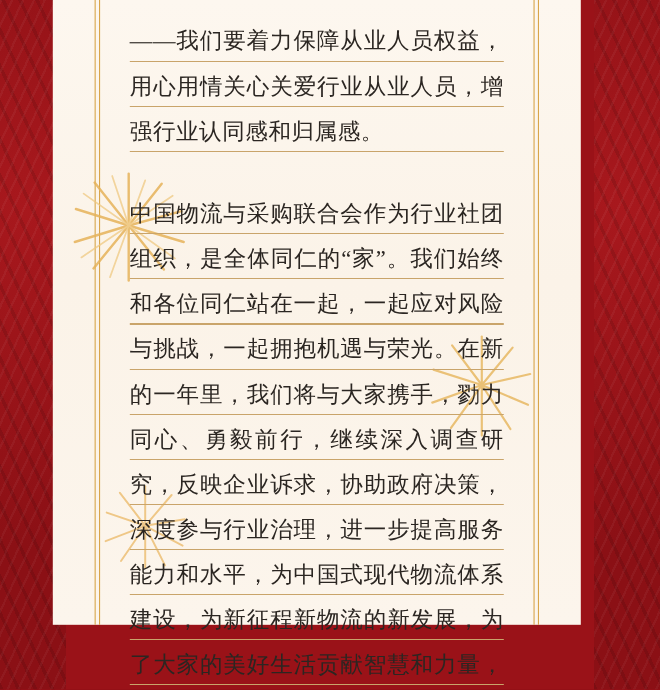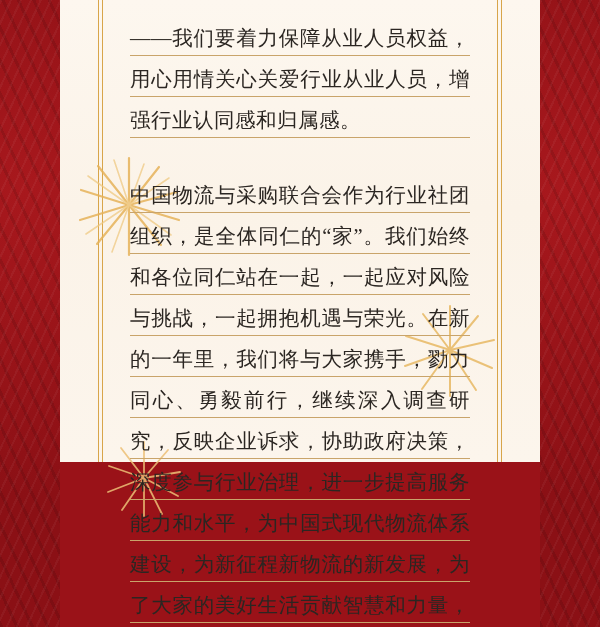--- a/index.html
+++ b/index.html
@@ -32,24 +32,24 @@
       repeating-linear-gradient(115deg, rgba(255,255,255,0.045) 0 2px, rgba(0,0,0,0) 2px 9px),
       repeating-linear-gradient(65deg, rgba(0,0,0,0.10) 0 3px, rgba(0,0,0,0) 3px 14px),
       radial-gradient(circle at 40% 30%, #a8181d 0%, #8b1015 70%);
   }
   .side-band.left { left: 0; }
   .side-band.right { right: 0; }
 
   
   .panel {
     position: absolute;
-    left: 60px;
+    left: 48px;
     top: 0;
     width: 480px;
-    height: 462px;
+    height: 568px;
     background: linear-gradient(180deg, #fdf7ef 0%, #fbf3e8 45%, #fcf5ec 100%);
     text-decoration: underline;
   }
   
   .rule {
     position: absolute;
     top: 0;
     bottom: 0;
     width: 1px;
     background: #d8a54a;

